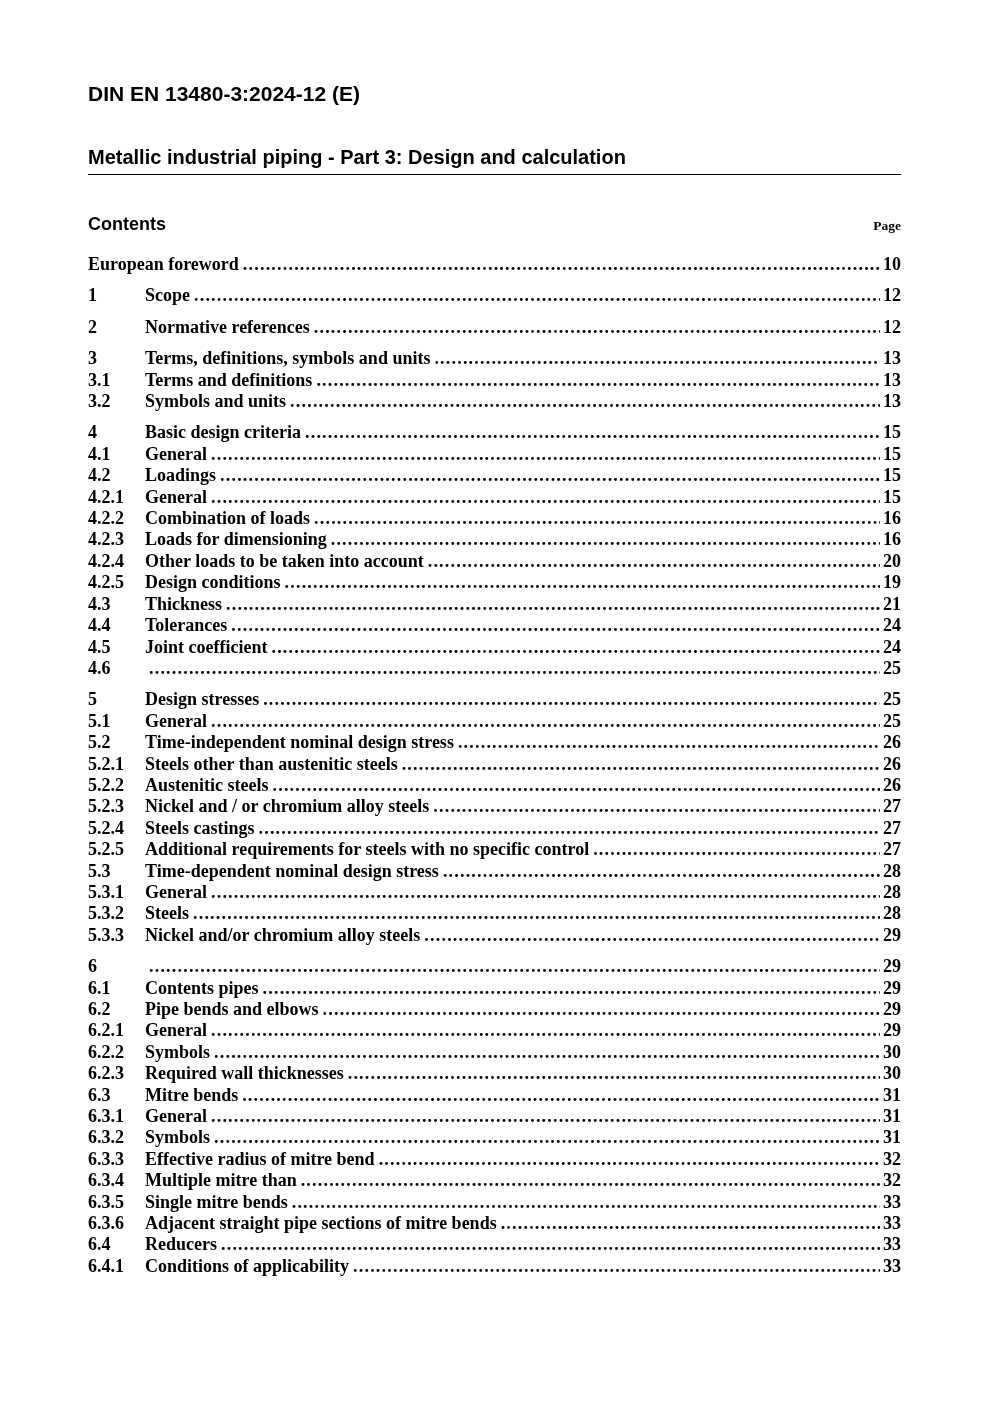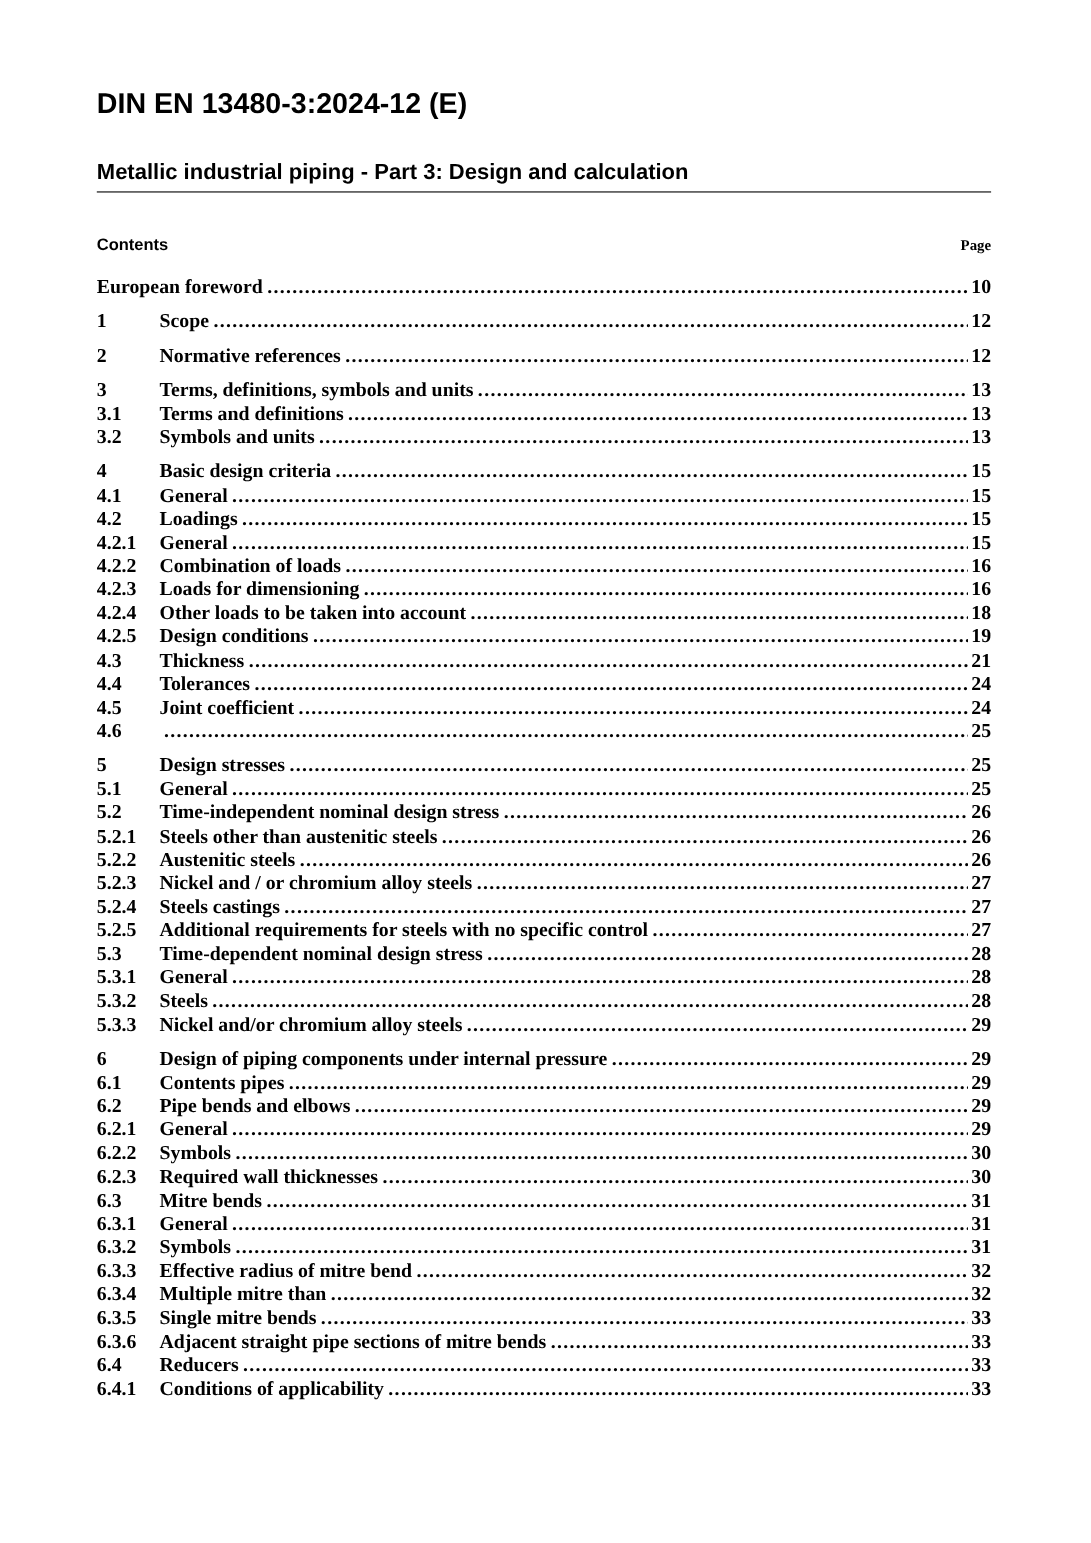--- a/index.html
+++ b/index.html
@@ -16,42 +16,42 @@
   .content {
     position: absolute;
     left: 88px;
     top: 0;
     width: 813px;
   }
   .doc-header {
     margin-top: 82px;
     font-family: "Liberation Sans", sans-serif;
     font-weight: bold;
-    font-size: 26px;
+    font-size: 21px;
     line-height: 24px;
   }
   .doc-subtitle {
     margin-top: 42px;
     font-family: "Liberation Sans", sans-serif;
     font-weight: bold;
     font-size: 20px;
     line-height: 18px;
     border-bottom: 1.5px solid #000;
     padding-bottom: 8px;
   }
   .contents-row {
     margin-top: 39px;
     display: flex;
     justify-content: space-between;
     align-items: baseline;
   }
   .contents-title {
     font-family: "Liberation Sans", sans-serif;
     font-weight: bold;
-    font-size: 15px;
+    font-size: 18px;
   }
   .page-label {
     font-family: "Liberation Serif", serif;
     font-weight: bold;
     font-size: 13.5px;
   }
   .toc { margin-top: 19px; }
   .toc-row {
     display: flex;
     align-items: baseline;
@@ -182,21 +182,21 @@
     <span class="toc-num">4.2.3</span>
     <span class="toc-title">Loads for dimensioning</span>
     <span class="toc-leader"></span>
     <span class="toc-page">16</span>
   </div>
 
   <div class="toc-row">
     <span class="toc-num">4.2.4</span>
     <span class="toc-title">Other loads to be taken into account</span>
     <span class="toc-leader"></span>
-    <span class="toc-page">18</span>
+    <span class="toc-page">20</span>
   </div>
 
   <div class="toc-row">
     <span class="toc-num">4.2.5</span>
     <span class="toc-title">Design conditions</span>
     <span class="toc-leader"></span>
     <span class="toc-page">19</span>
   </div>
 
   <div class="toc-row">
@@ -305,21 +305,20 @@
 
   <div class="toc-row">
     <span class="toc-num">5.3.3</span>
     <span class="toc-title">Nickel and/or chromium alloy steels</span>
     <span class="toc-leader"></span>
     <span class="toc-page">29</span>
   </div>
 
   <div class="toc-row gap">
     <span class="toc-num">6</span>
-    <span class="toc-title">Design of piping components under internal pressure</span>
     <span class="toc-leader"></span>
     <span class="toc-page">29</span>
   </div>
 
   <div class="toc-row">
     <span class="toc-num">6.1</span>
     <span class="toc-title">Contents pipes</span>
     <span class="toc-leader"></span>
     <span class="toc-page">29</span>
   </div>

